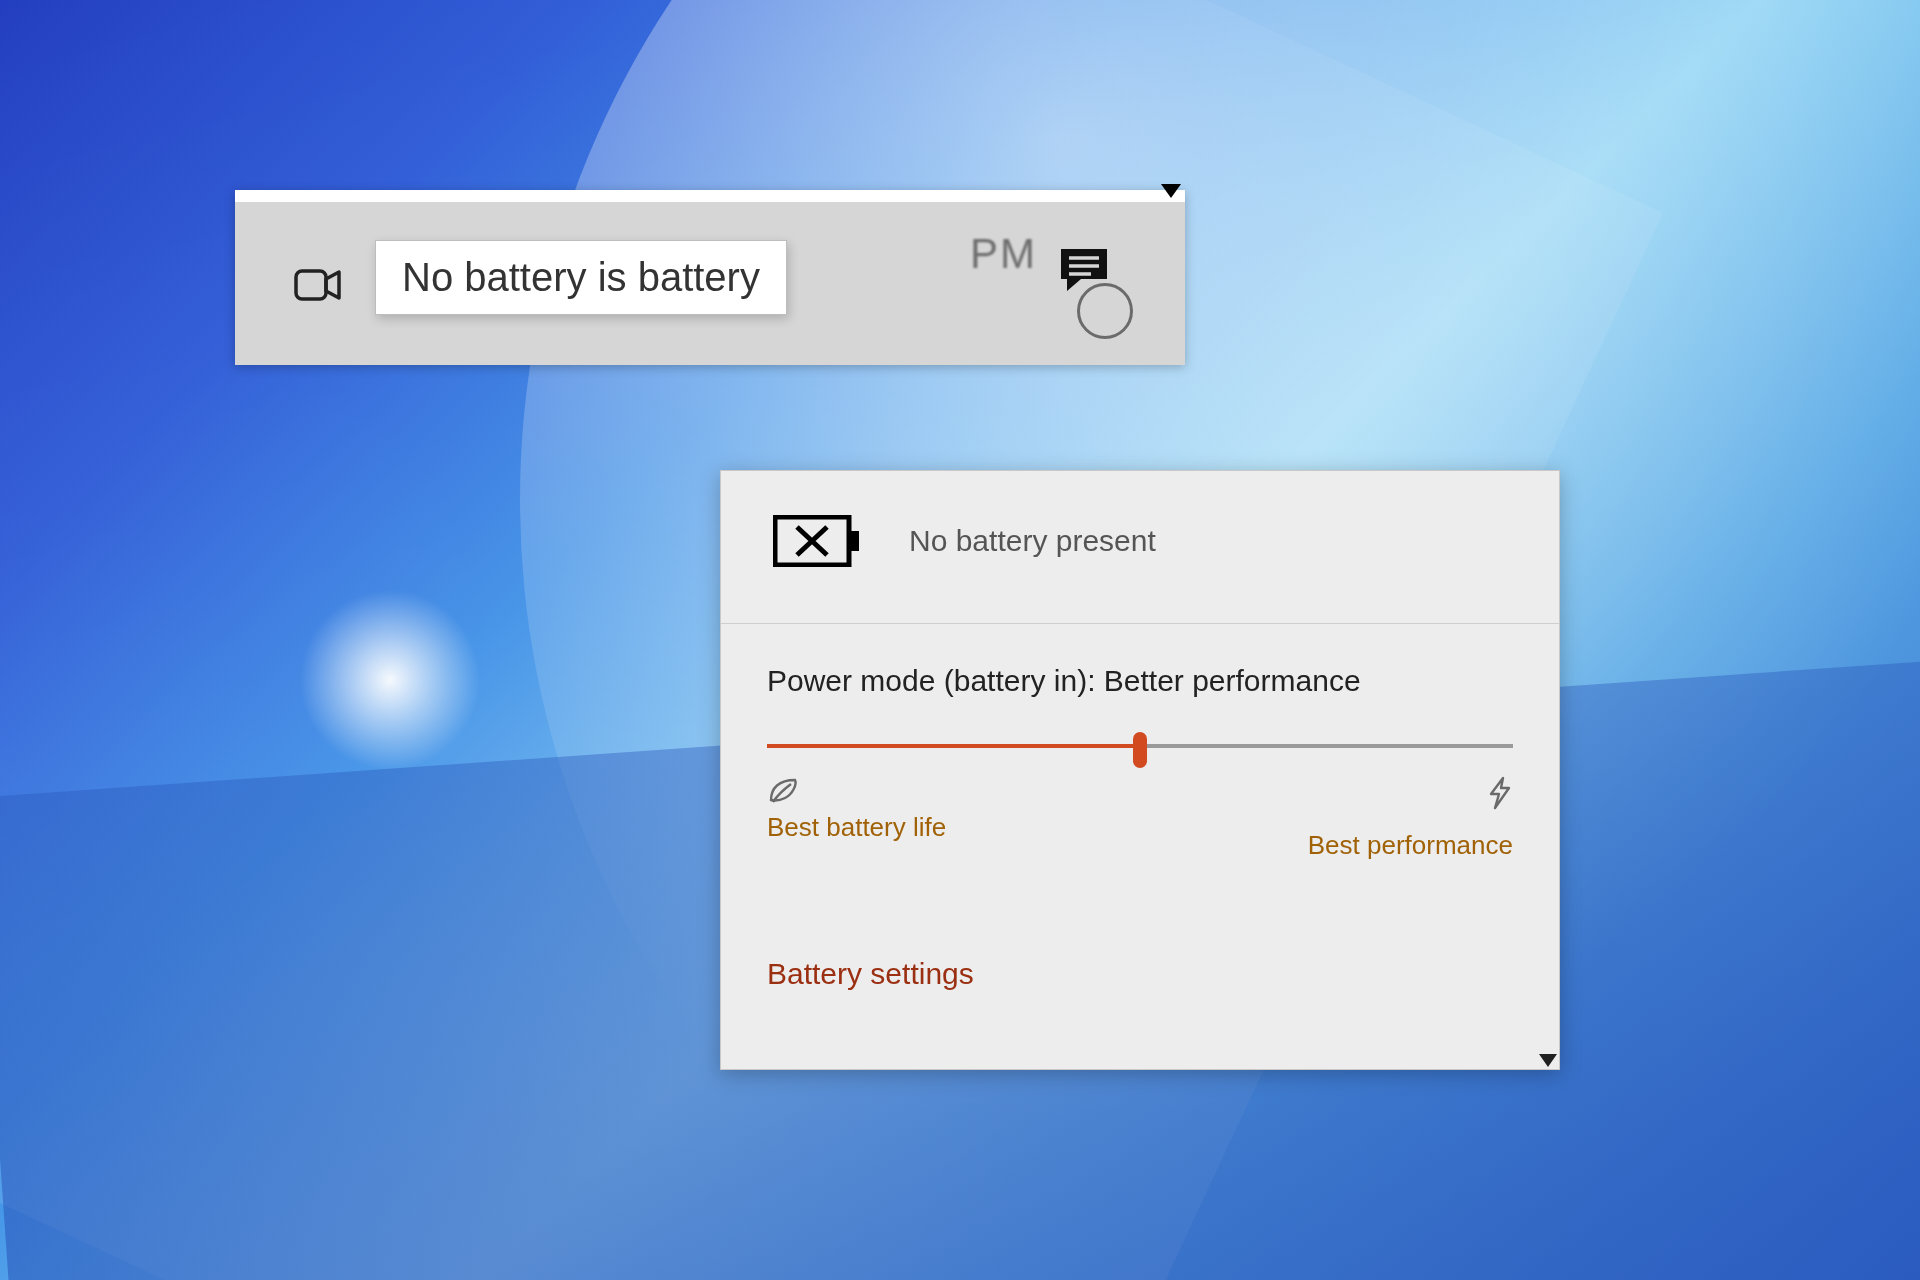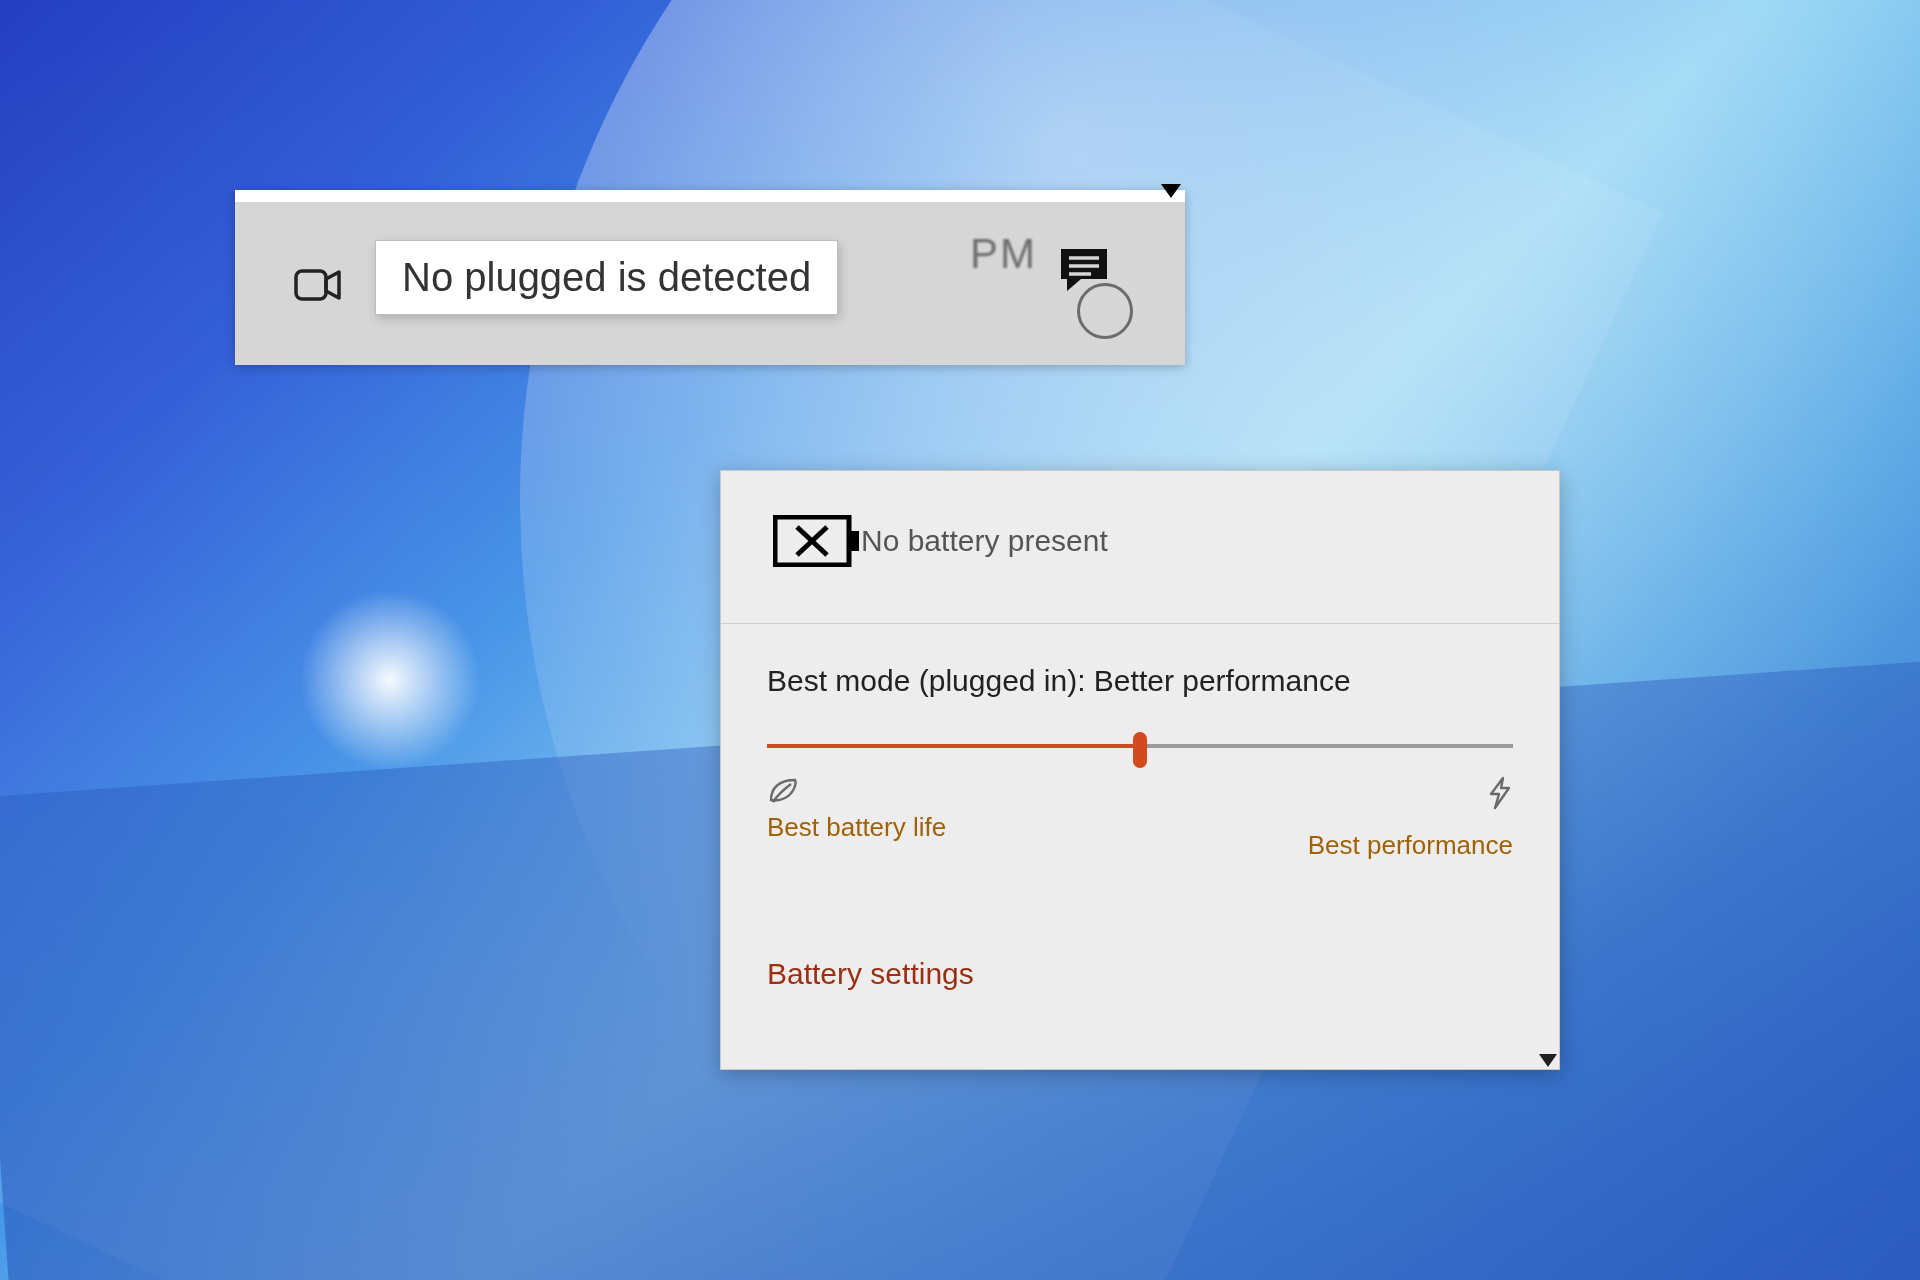--- a/index.html
+++ b/index.html
@@ -53,21 +53,21 @@
   .flyout {
     position:absolute;
     left: 720px; top: 470px;
     width: 840px; height: 600px;
     background:#ededed;
     border:1px solid #c8c8c8;
     box-shadow: 0 4px 20px rgba(0,0,0,0.25);
     padding: 44px 46px 30px 46px;
     color:#303030;
   }
-  .status-row { display:flex; align-items:center; margin-left:6px; }
+  .status-row { display:flex; align-items:center; gap:48px; margin-left:6px; }
   .status-text { font-size:30px; color:#555; }
   .divider { height:1px; background:#cfcfcf; margin:56px -46px 40px -46px; }
   .mode-label { font-size:30px; color:#222; margin-bottom:28px; }
   .slider { position:relative; height:40px; margin-bottom:10px;}
   .track { position:absolute; left:0; right:0; top:18px; height:4px; background:#9a9a9a; }
   .track-fill { position:absolute; left:0; top:18px; height:4px; background:#d24a1f; }
   .thumb { position:absolute; top:6px; width:14px; height:36px; border-radius:7px; background:#d24a1f; transform:translateX(-50%);}
   .slider-ends { display:flex; justify-content:space-between; align-items:flex-start; font-size:26px; color:#a16207; }
   .end { display:flex; flex-direction:column; gap:6px; }
   .end.right { align-items:flex-end;gap:20px; }
@@ -94,21 +94,21 @@
     <span class="meet-icon">
       <svg width="50" height="40" viewBox="0 0 50 40">
         <rect x="3" y="6" width="30" height="28" rx="6" ry="6" fill="none" stroke="#222" stroke-width="3.5"></rect>
         <path d="M33 14 L46 7 L46 33 L33 26 Z" fill="none" stroke="#222" stroke-width="3.5" stroke-linejoin="round"></path>
       </svg>
     </span>
 
     <div class="clock-ghost">PM</div>
 
     <div class="tooltip">
-      <span>No plugged is detected</span>
+      <span>No battery is battery</span>
     </div>
 
     <div class="notif-wrap">
       <svg width="58" height="50" viewBox="0 0 58 50">
         <path d="M4 4 H50 V34 H24 L10 46 V34 H4 Z" fill="#111"></path>
         <line x1="12" y1="13" x2="42" y2="13" stroke="#d6d6d6" stroke-width="3.5"></line>
         <line x1="12" y1="21" x2="42" y2="21" stroke="#d6d6d6" stroke-width="3.5"></line>
         <line x1="12" y1="29" x2="34" y2="29" stroke="#d6d6d6" stroke-width="3.5"></line>
       </svg>
       <div class="notif-circle"></div>
@@ -122,21 +122,21 @@
           <rect x="2" y="2" width="74" height="48" fill="none" stroke="#000" stroke-width="5"></rect>
           <rect x="78" y="16" width="8" height="20" fill="#000"></rect>
           <path d="M24 12 L54 40 M54 12 L24 40" stroke="#000" stroke-width="5"></path>
         </svg>
       </span>
       <span class="status-text">No battery present</span>
     </div>
 
     <div class="divider"></div>
 
-    <div class="mode-label">Best mode (plugged in): Better performance</div>
+    <div class="mode-label">Power mode (battery in): Better performance</div>
 
     <div class="slider">
       <div class="track"></div>
       <div class="track-fill" style="width:50%"></div>
       <div class="thumb" style="left:50%"></div>
     </div>
 
     <div class="slider-ends">
       <div class="end">
         <span>

